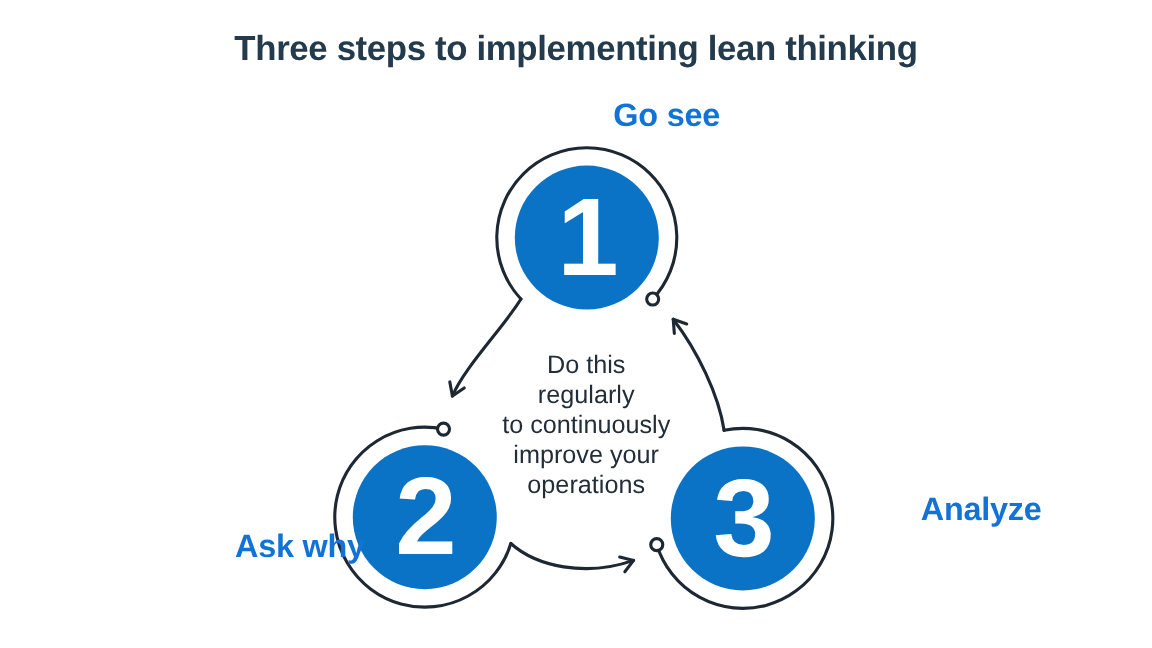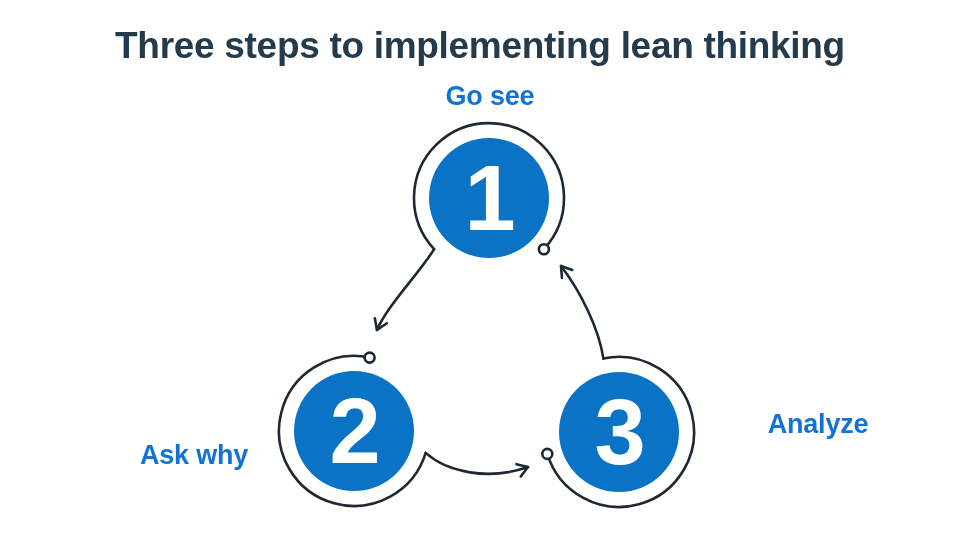--- a/index.html
+++ b/index.html
@@ -14,42 +14,42 @@
     width: 960px;
     height: 540px;
     background: #ffffff;
   }
   .title {
     position: absolute;
     top: 25px;
     left: 0;
     width: 960px;
     text-align: center;
-    font-size: 37px;
+    font-size: 29px;
     font-weight: 700;
     letter-spacing: -0.3px;
     color: #233b4d;
   }
   .diagram-svg {
     position: absolute;
     top: 0;
     left: 0;
   }
   .step-label {
     position: absolute;
     width: 220px;
-    text-align: center;
+    text-align: right;
     font-size: 27px;
     font-weight: 700;
     color: #1273d6;
     letter-spacing: -0.2px;
   }
   .label-1 { left: 380px; top: 81px; }
   .label-2 { left: 84px;  top: 411px; margin-top: 29px; }
-  .label-3 { left: 708px; top: 409px; }
+  .label-3 { left: 648px; top: 409px; }
   .step-number {
     position: absolute;
     width: 120px;
     height: 120px;
     display: flex;
     align-items: center;
     justify-content: center;
     font-size: 92px;
     font-weight: 700;
     color: #ffffff;
@@ -103,14 +103,21 @@
   </svg>
 
   <div class="step-number num-1">1</div>
   <div class="step-number num-2">2</div>
   <div class="step-number num-3">3</div>
 
   <div class="step-label label-1">Go see</div>
   <div class="step-label label-2">Ask why</div>
   <div class="step-label label-3">Analyze</div>
 
+  <div class="center-text">
+    <div>Do this</div>
+    <div>regularly</div>
+    <div>to continuously</div>
+    <div>improve your</div>
+    <div>operations</div>
+  </div>
 
 </div>
 
 </body></html>

